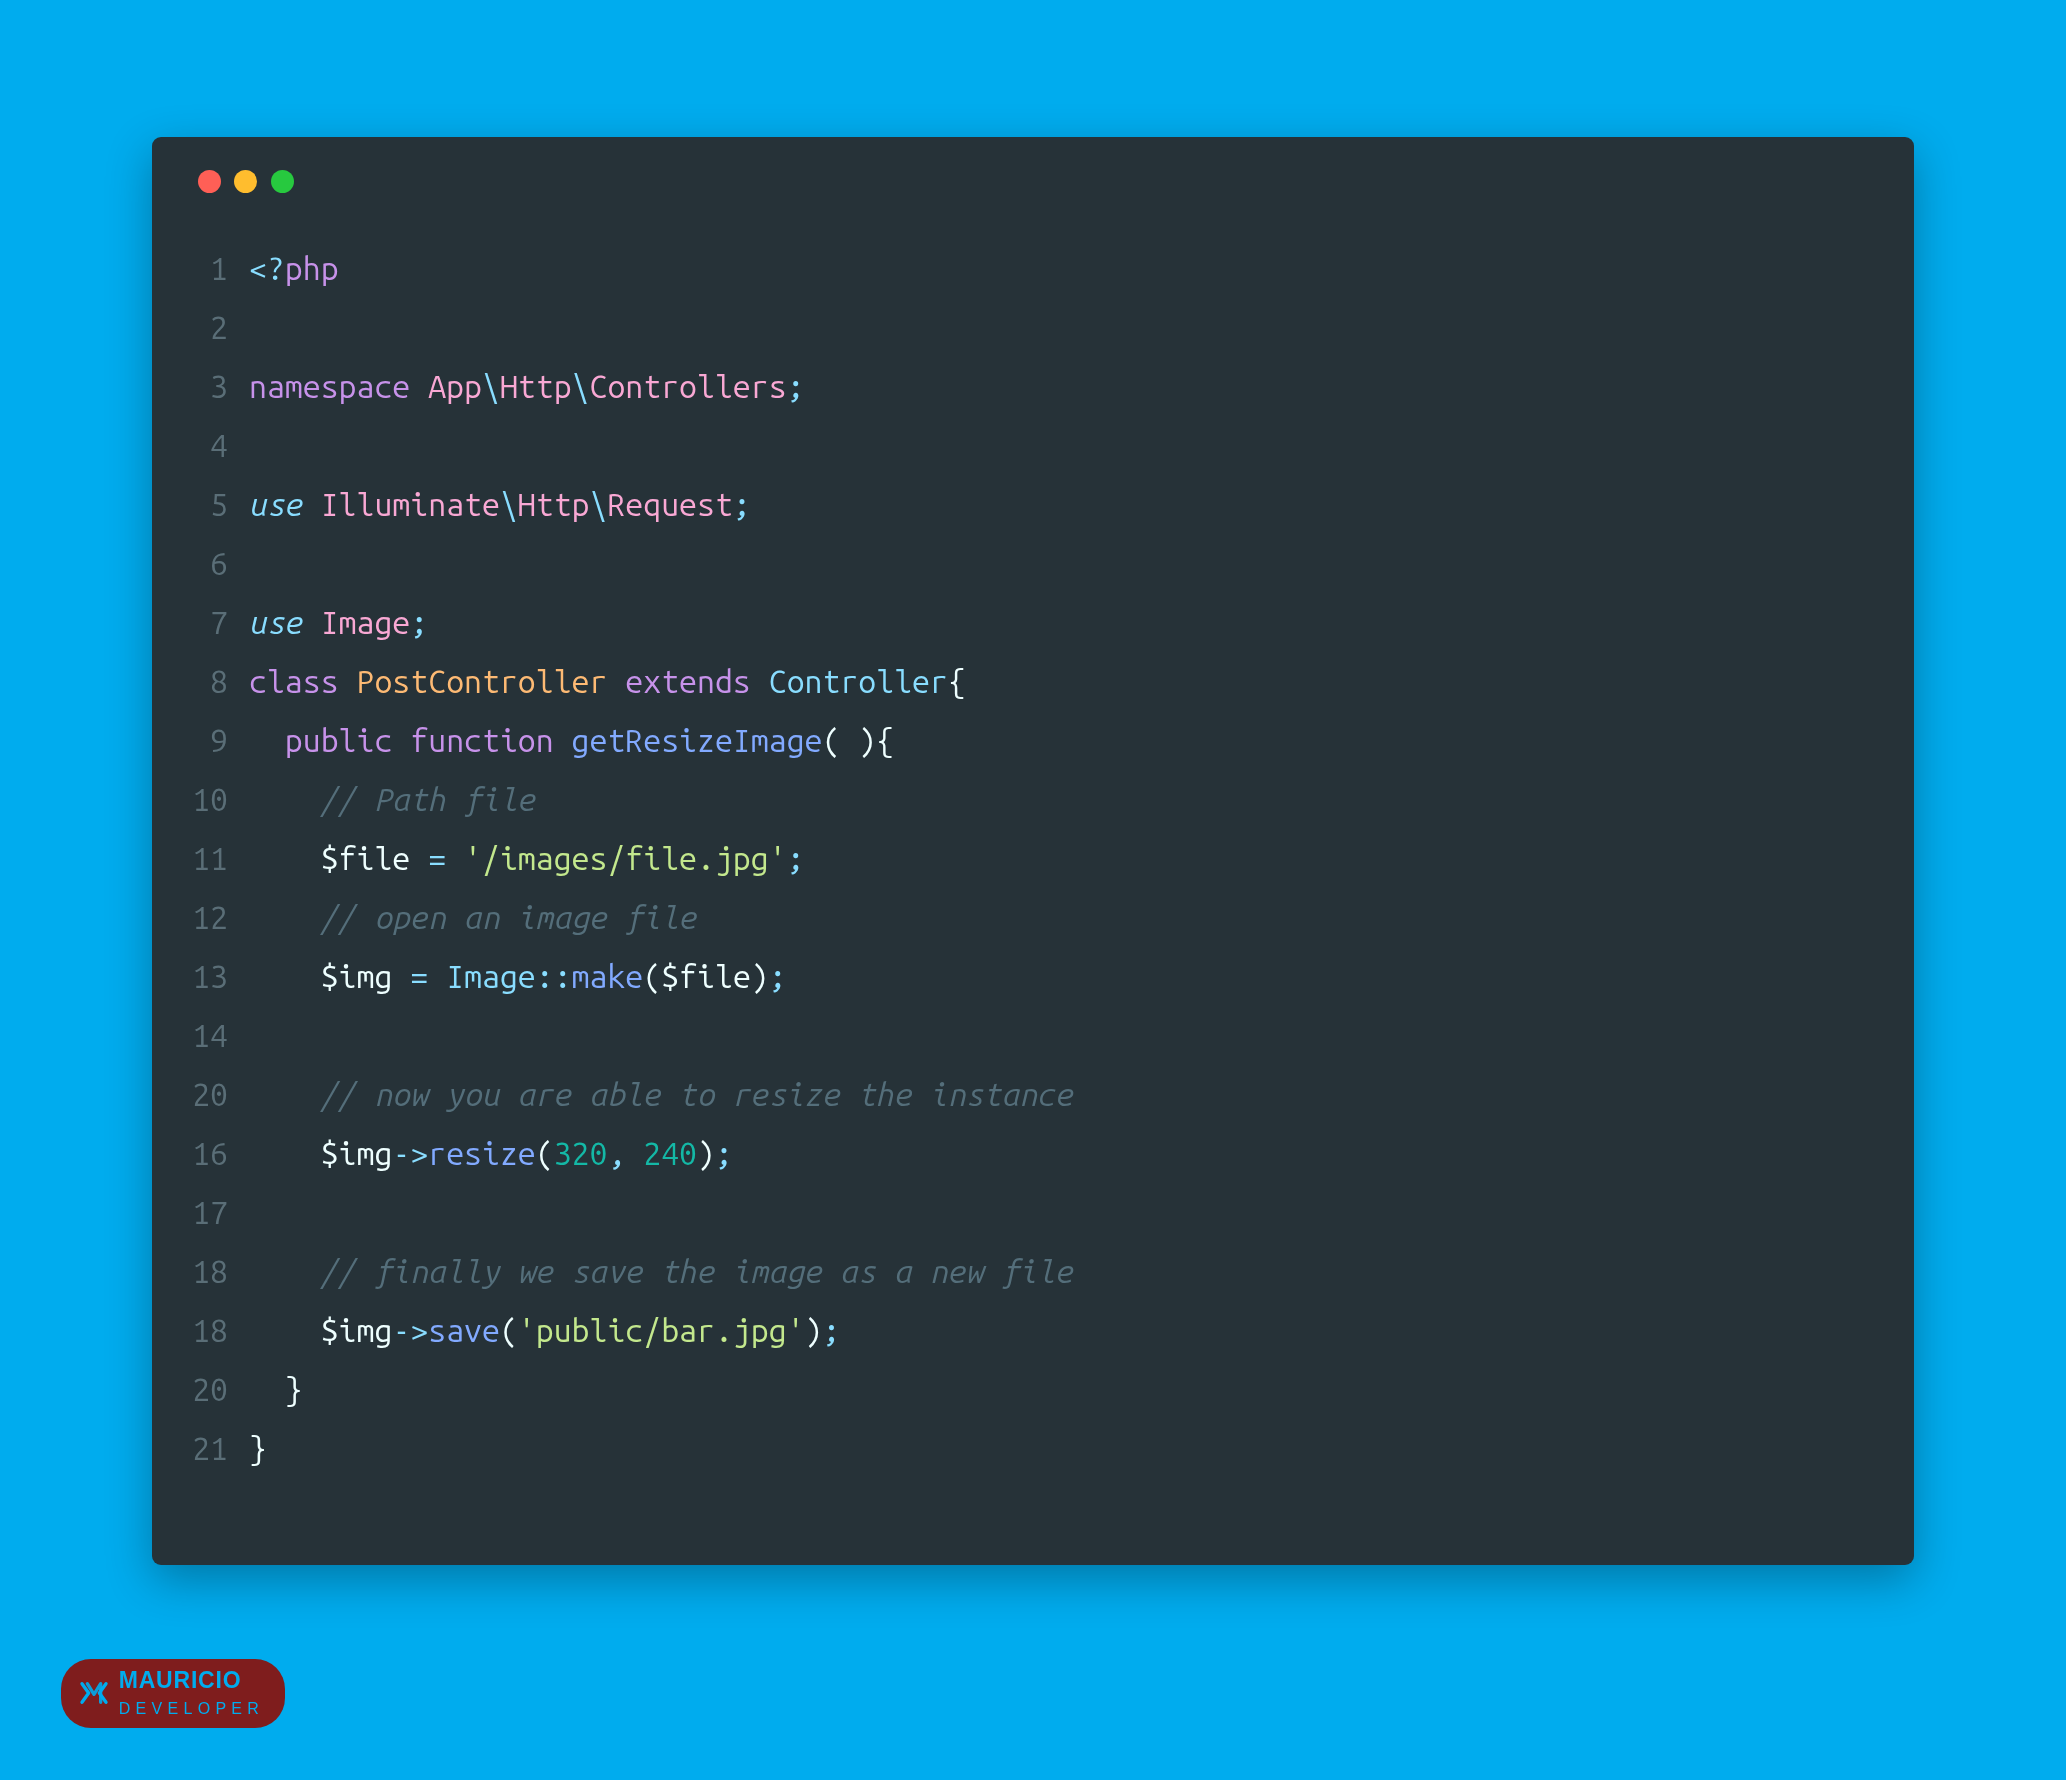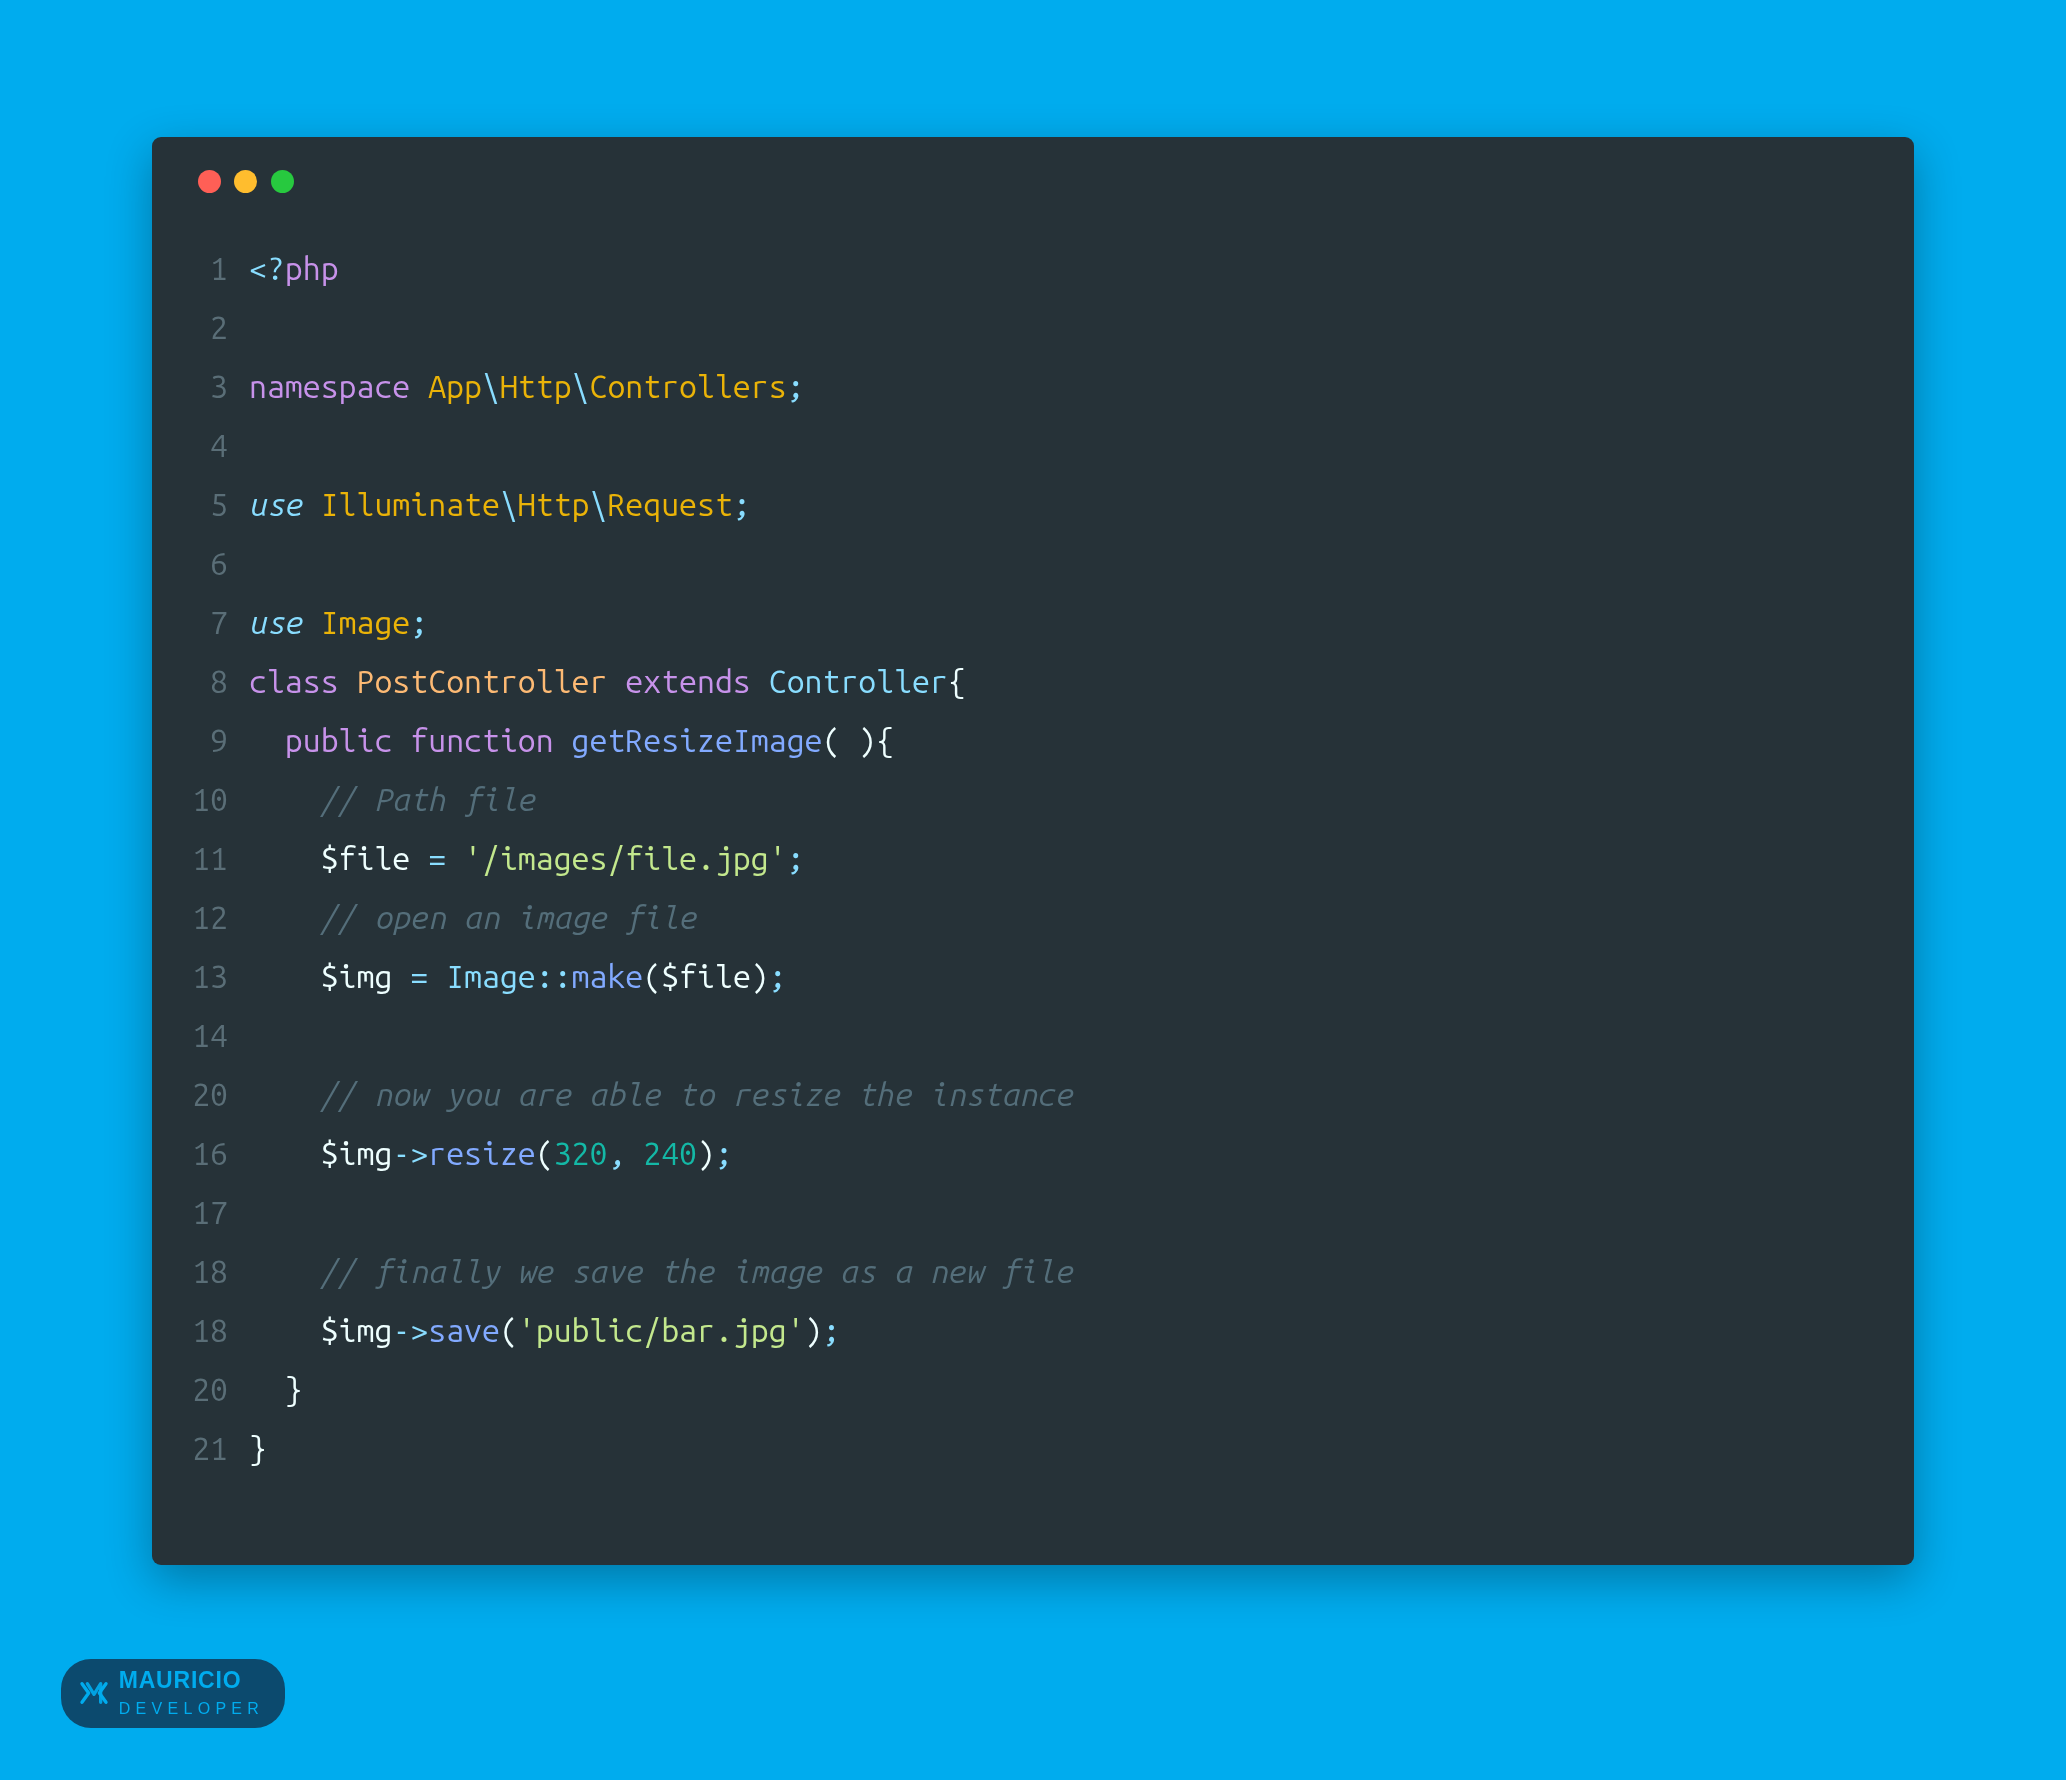--- a/index.html
+++ b/index.html
@@ -79,30 +79,30 @@
     .class-name { color: #fdba74; }
     .class-ref { color: #89DDFF; }
     .function-name { color: #82AAFF; }
     .method-call { color: #82AAFF; }
     .punctuation { color: #89DDFF; }
     .comment { color: #546E7A; font-style: italic; }
     .variable { color: #EEFFFF; }
     .string { color: #C3E88D; }
     .number { color: #14b8a6; }
     .operator { color: #89DDFF; }
-    .plain { color: #eab308; }
+    .plain { color: #f9a8d4; }
     .paren { color: #EEFFFF; }
     .brace { color: #EEFFFF; }
     .ns-sep { color: #89DDFF; }
     
     .badge {
       position: absolute;
       bottom: 53px;
       left: 61px;
-      background: #0c4a6e;
+      background: #7f1d1d;
       border-radius: 30px;
       padding: 10.6px 21px 10.6px 16.7px;
       display: flex;
       align-items: center;
       gap: 9px;
     }
     
     .badge-icon {
       width: 32px;
       height: 32px;

